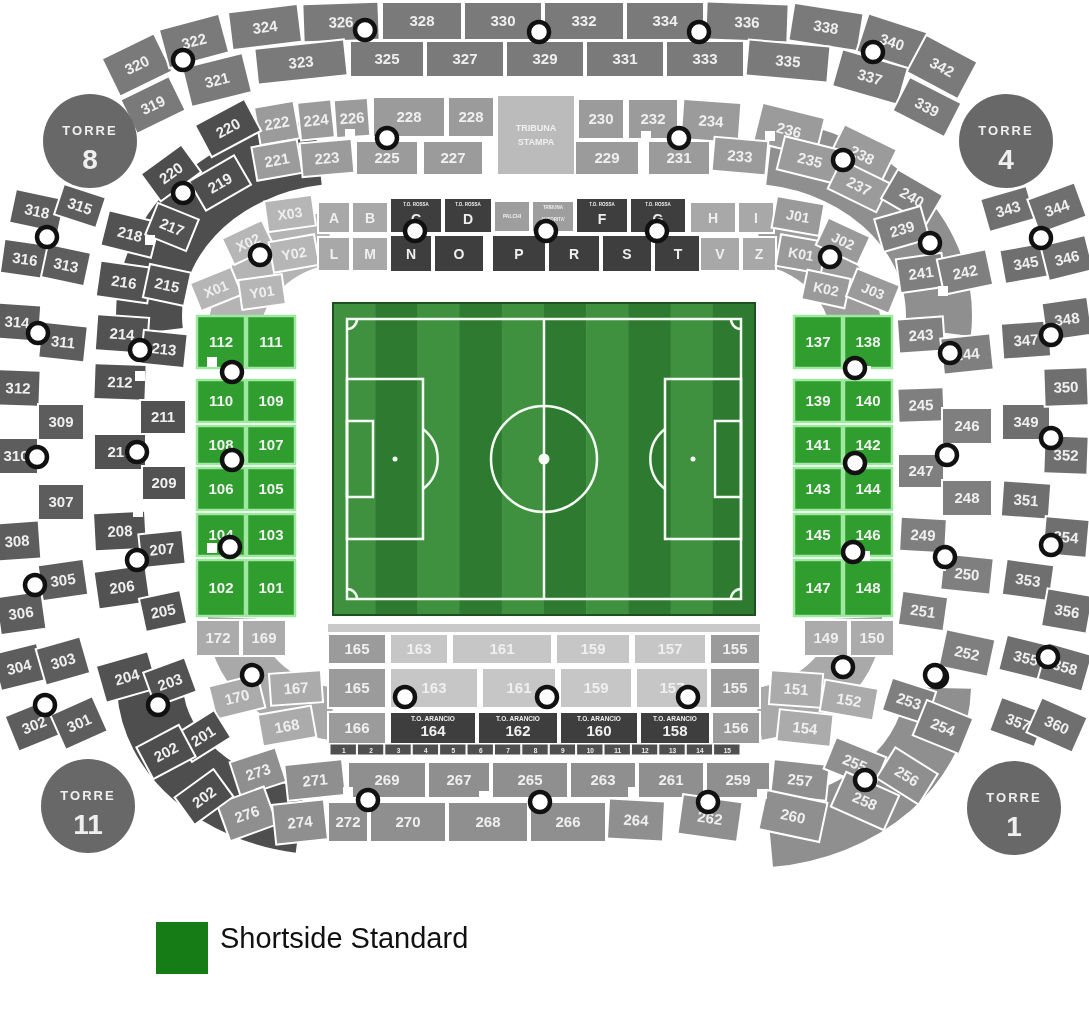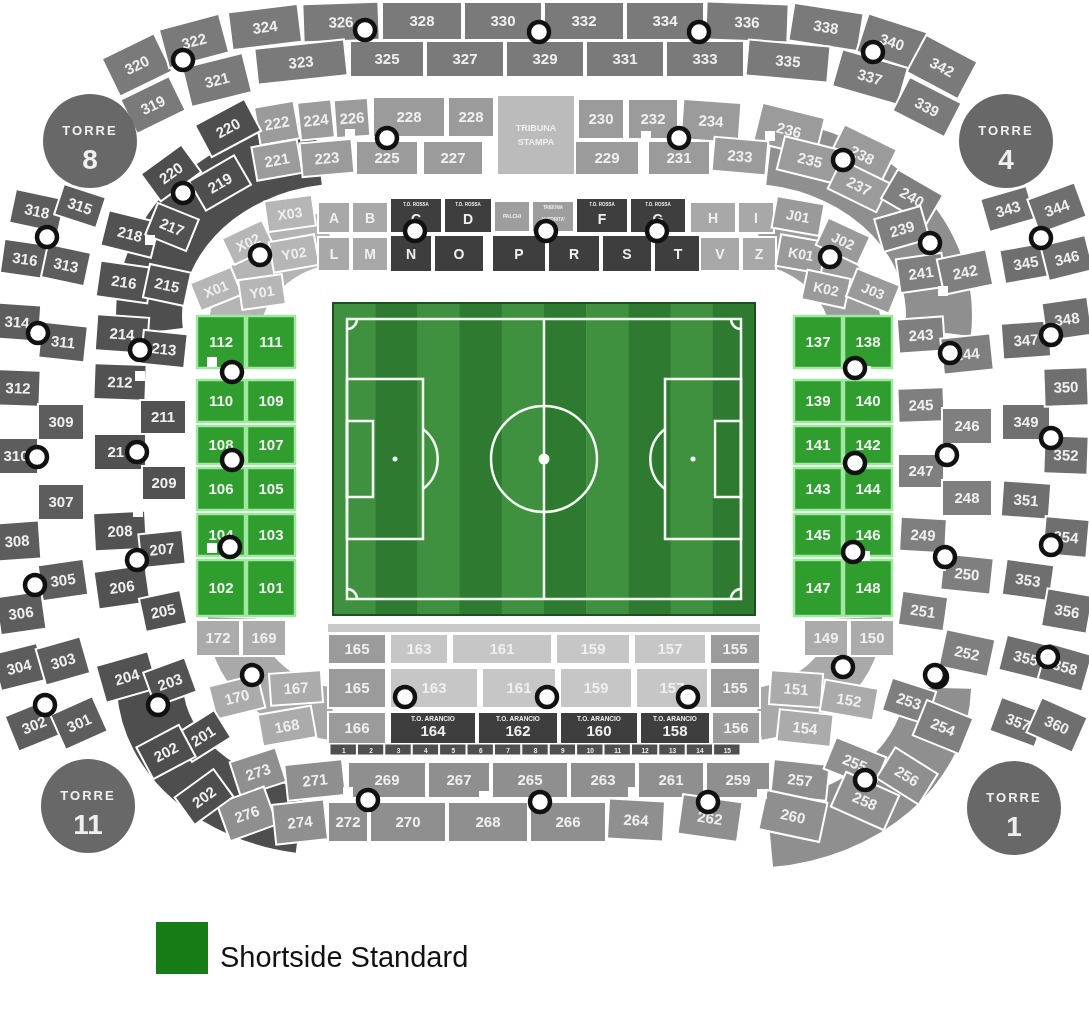--- a/index.html
+++ b/index.html
@@ -11,21 +11,21 @@
   .r3t{fill:#7a7a7a}.r3l{fill:#5d5d5d}.r3r{fill:#6f6f6f}
   .r2t{fill:#9b9b9b}.r2l{fill:#525252}.r2r{fill:#7f7f7f}.r2b{fill:#8f8f8f}
   .dk{fill:#4e4e4e}
   .lt{fill:#a8a8a8}.lx{fill:#b6b6b6}.lj{fill:#9a9a9a}.ld{fill:#3e3e3e}.lm{fill:#9e9e9e}
   .rb{fill:#ababab}.rm{fill:#9b9b9b}.rl{fill:#c6c6c6}.ar{fill:#3e3e3e}
   .stampa{fill:#bbbbbb}
   .gr{fill:var(--green-section)}
   .sec rect{stroke:#ffffff;stroke-width:2px;}
   .gr-sec rect{stroke:#9fe89f;stroke-width:2.5px;}
   .tower{fill:#686868}
-  #legend{position:absolute;left:156px;top:922px;display:flex;align-items:flex-end;}
+  #legend{position:absolute;left:156px;top:922px;display:flex;align-items:flex-start;}
   #legend .sw{width:52px;height:52px;}
   #legend .lab{margin-left:12px;font-size:29px;color:#111;font-weight:400;}
 </style>
 </head>
 <body>
 
 <div id="stage">
   <svg id="map" width="1089" height="880" viewBox="0 0 1089 880">
       <path d="M 150 332 A 195 165 0 0 1 318 152" stroke="#4e4e4e" stroke-width="66" fill="none"></path>
       <path d="M 770 152 A 195 165 0 0 1 938 332" stroke="#8f8f8f" stroke-width="66" fill="none"></path>

